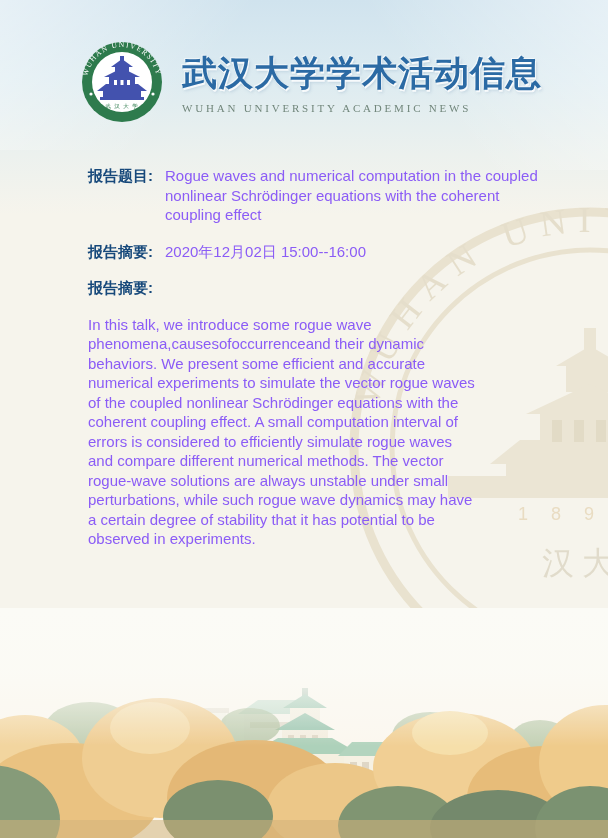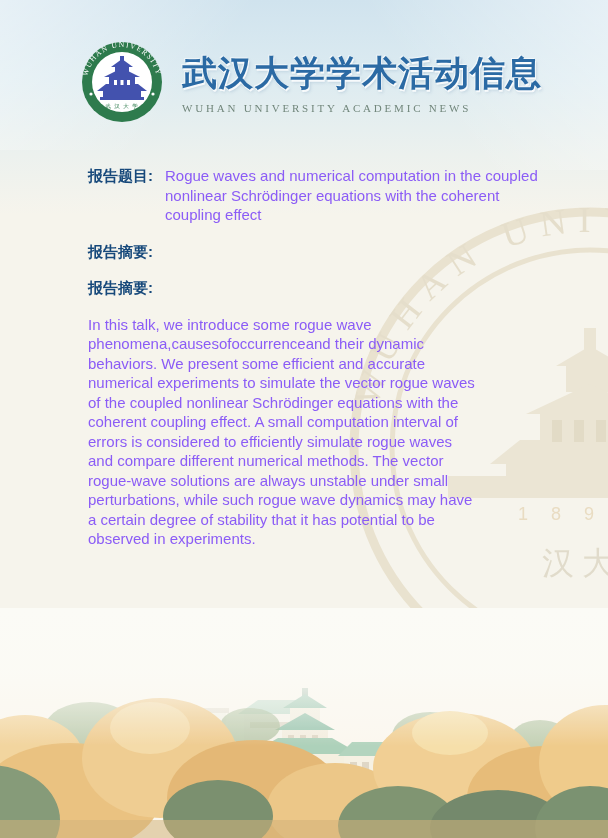--- a/index.html
+++ b/index.html
@@ -123,20 +123,21 @@
     </div>
   </div>
 
   <div class="content">
     <div class="row">
       <div class="label">报告题目:</div>
       <div class="value">Rogue waves and numerical computation in the coupled nonlinear Schrödinger equations with the coherent coupling effect</div>
     </div>
     <div class="row">
       <div class="label">报告摘要:</div>
+      <div class="value">2020年12月02日 15:00--16:00</div>
     </div>
     <div class="row">
       <div class="label">报告摘要:</div>
     </div>
     <div class="row">
       <div class="value">In this talk, we introduce some rogue wave phenomena,causesofoccurrenceand their dynamic behaviors. We present some efficient and accurate numerical experiments to simulate the vector rogue waves of the coupled nonlinear Schrödinger equations with the coherent coupling effect. A small computation interval of errors is considered to efficiently simulate rogue waves and compare different numerical methods. The vector rogue-wave solutions are always unstable under small perturbations, while such rogue wave dynamics may have a certain degree of stability that it has potential to be observed in experiments.</div>
     </div>
   </div>
 
   <svg class="campus" viewBox="0 0 608 230" preserveAspectRatio="none">

